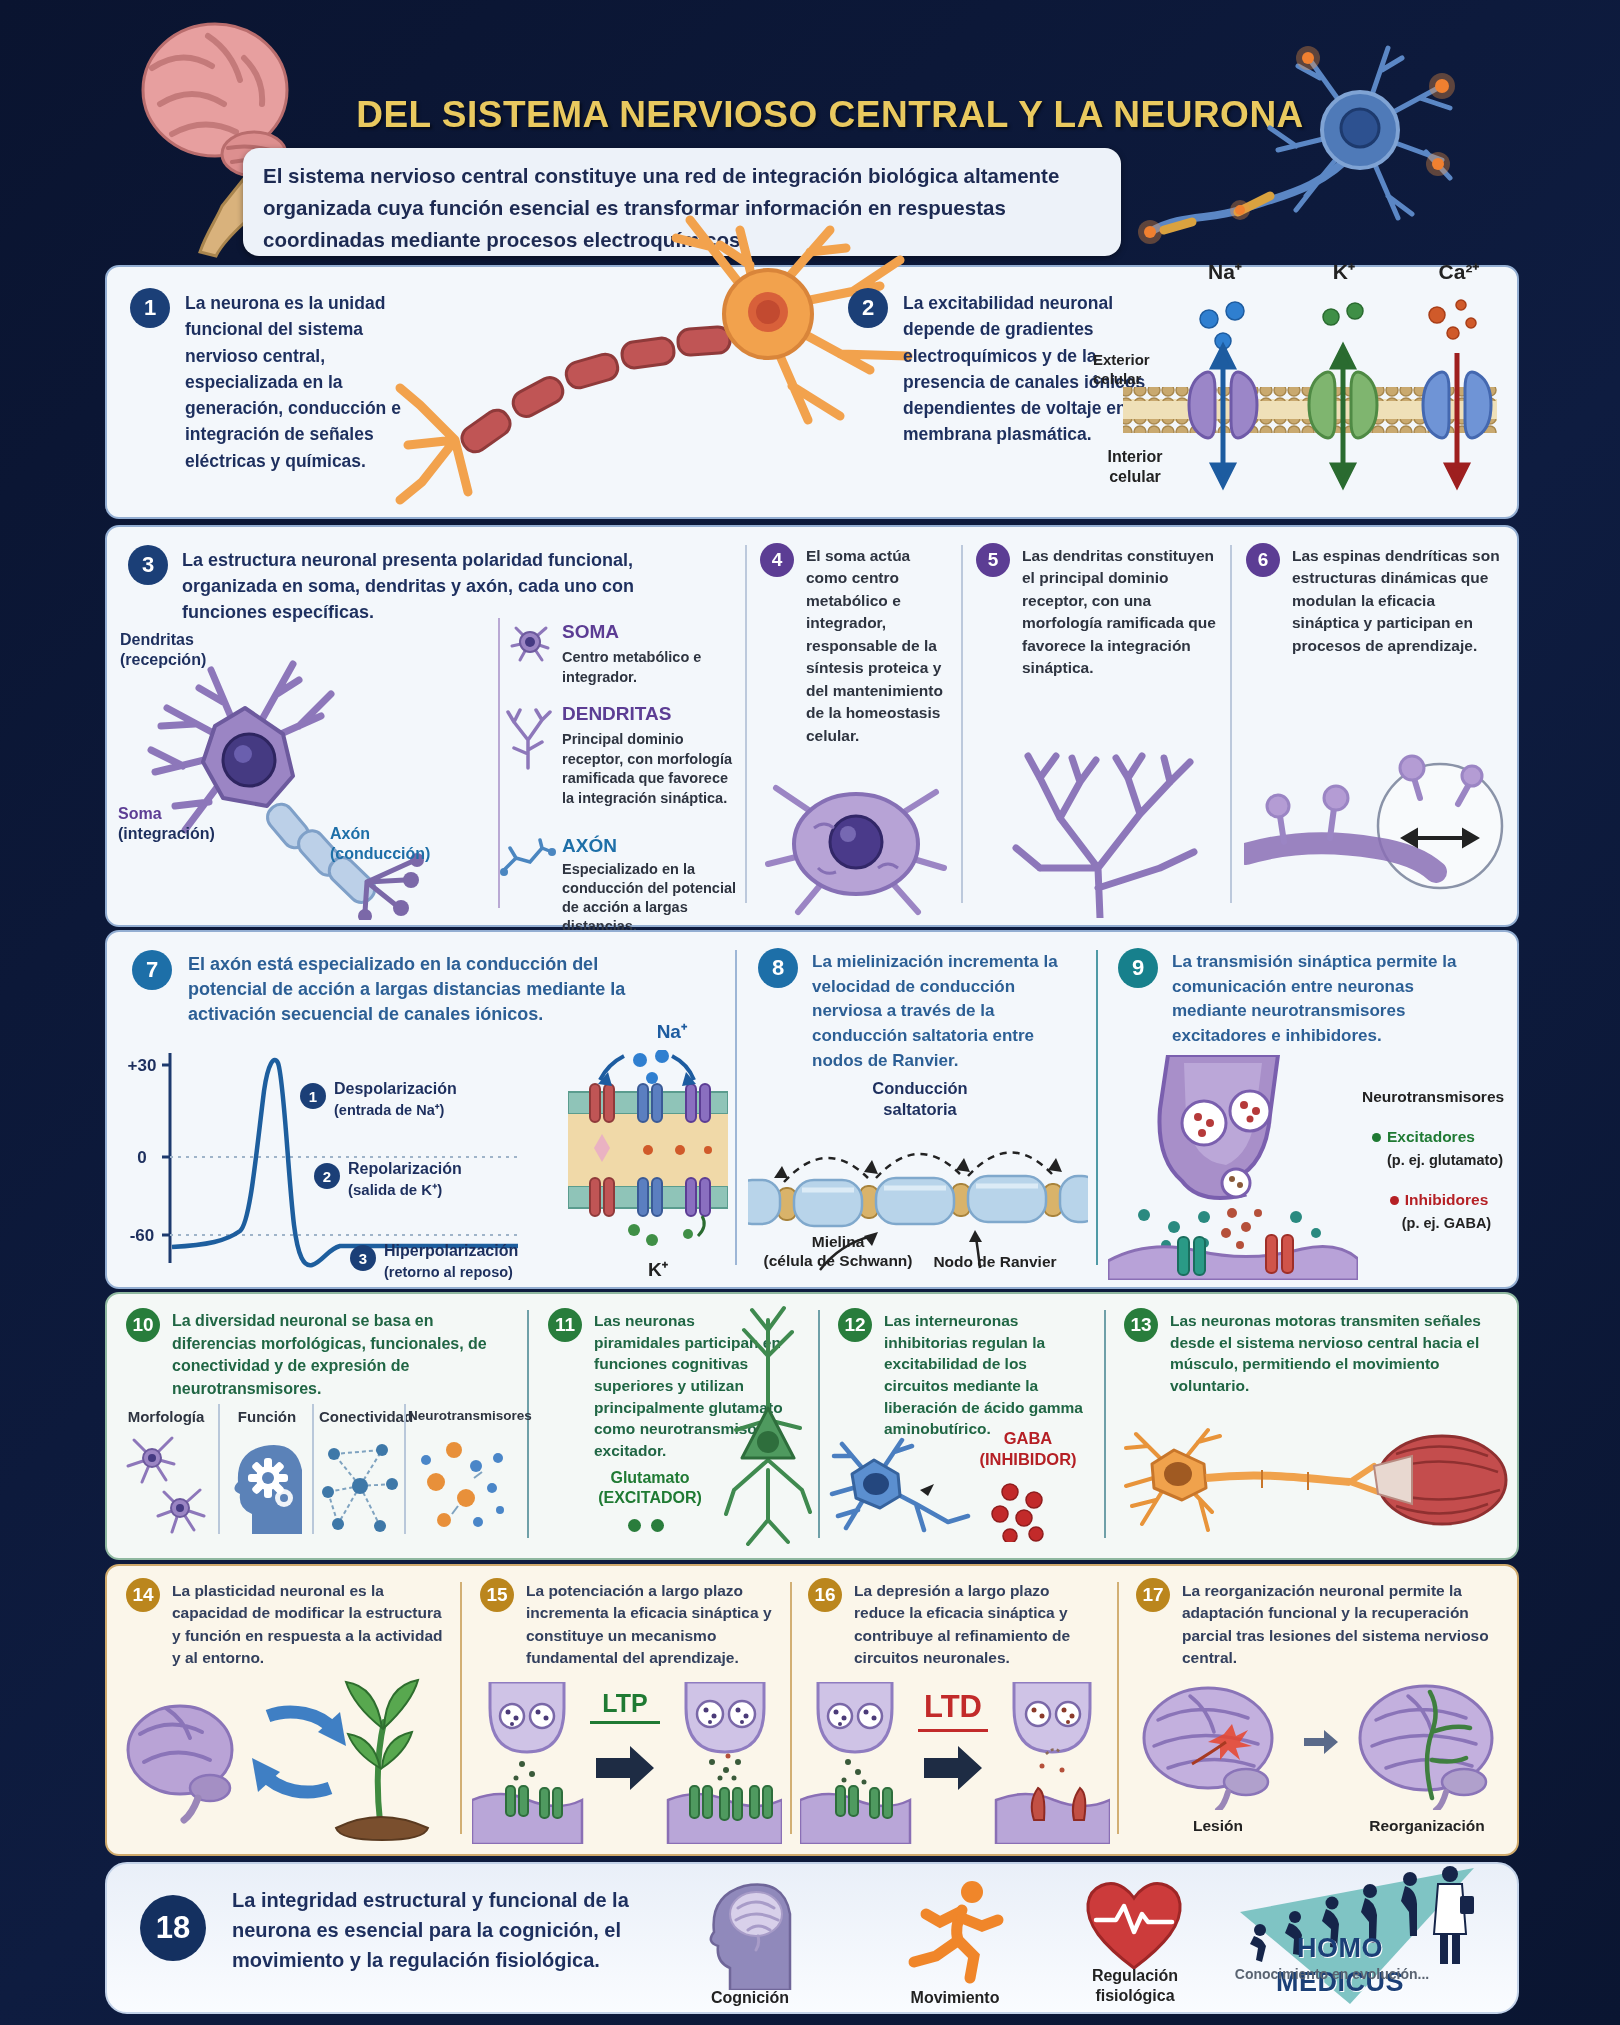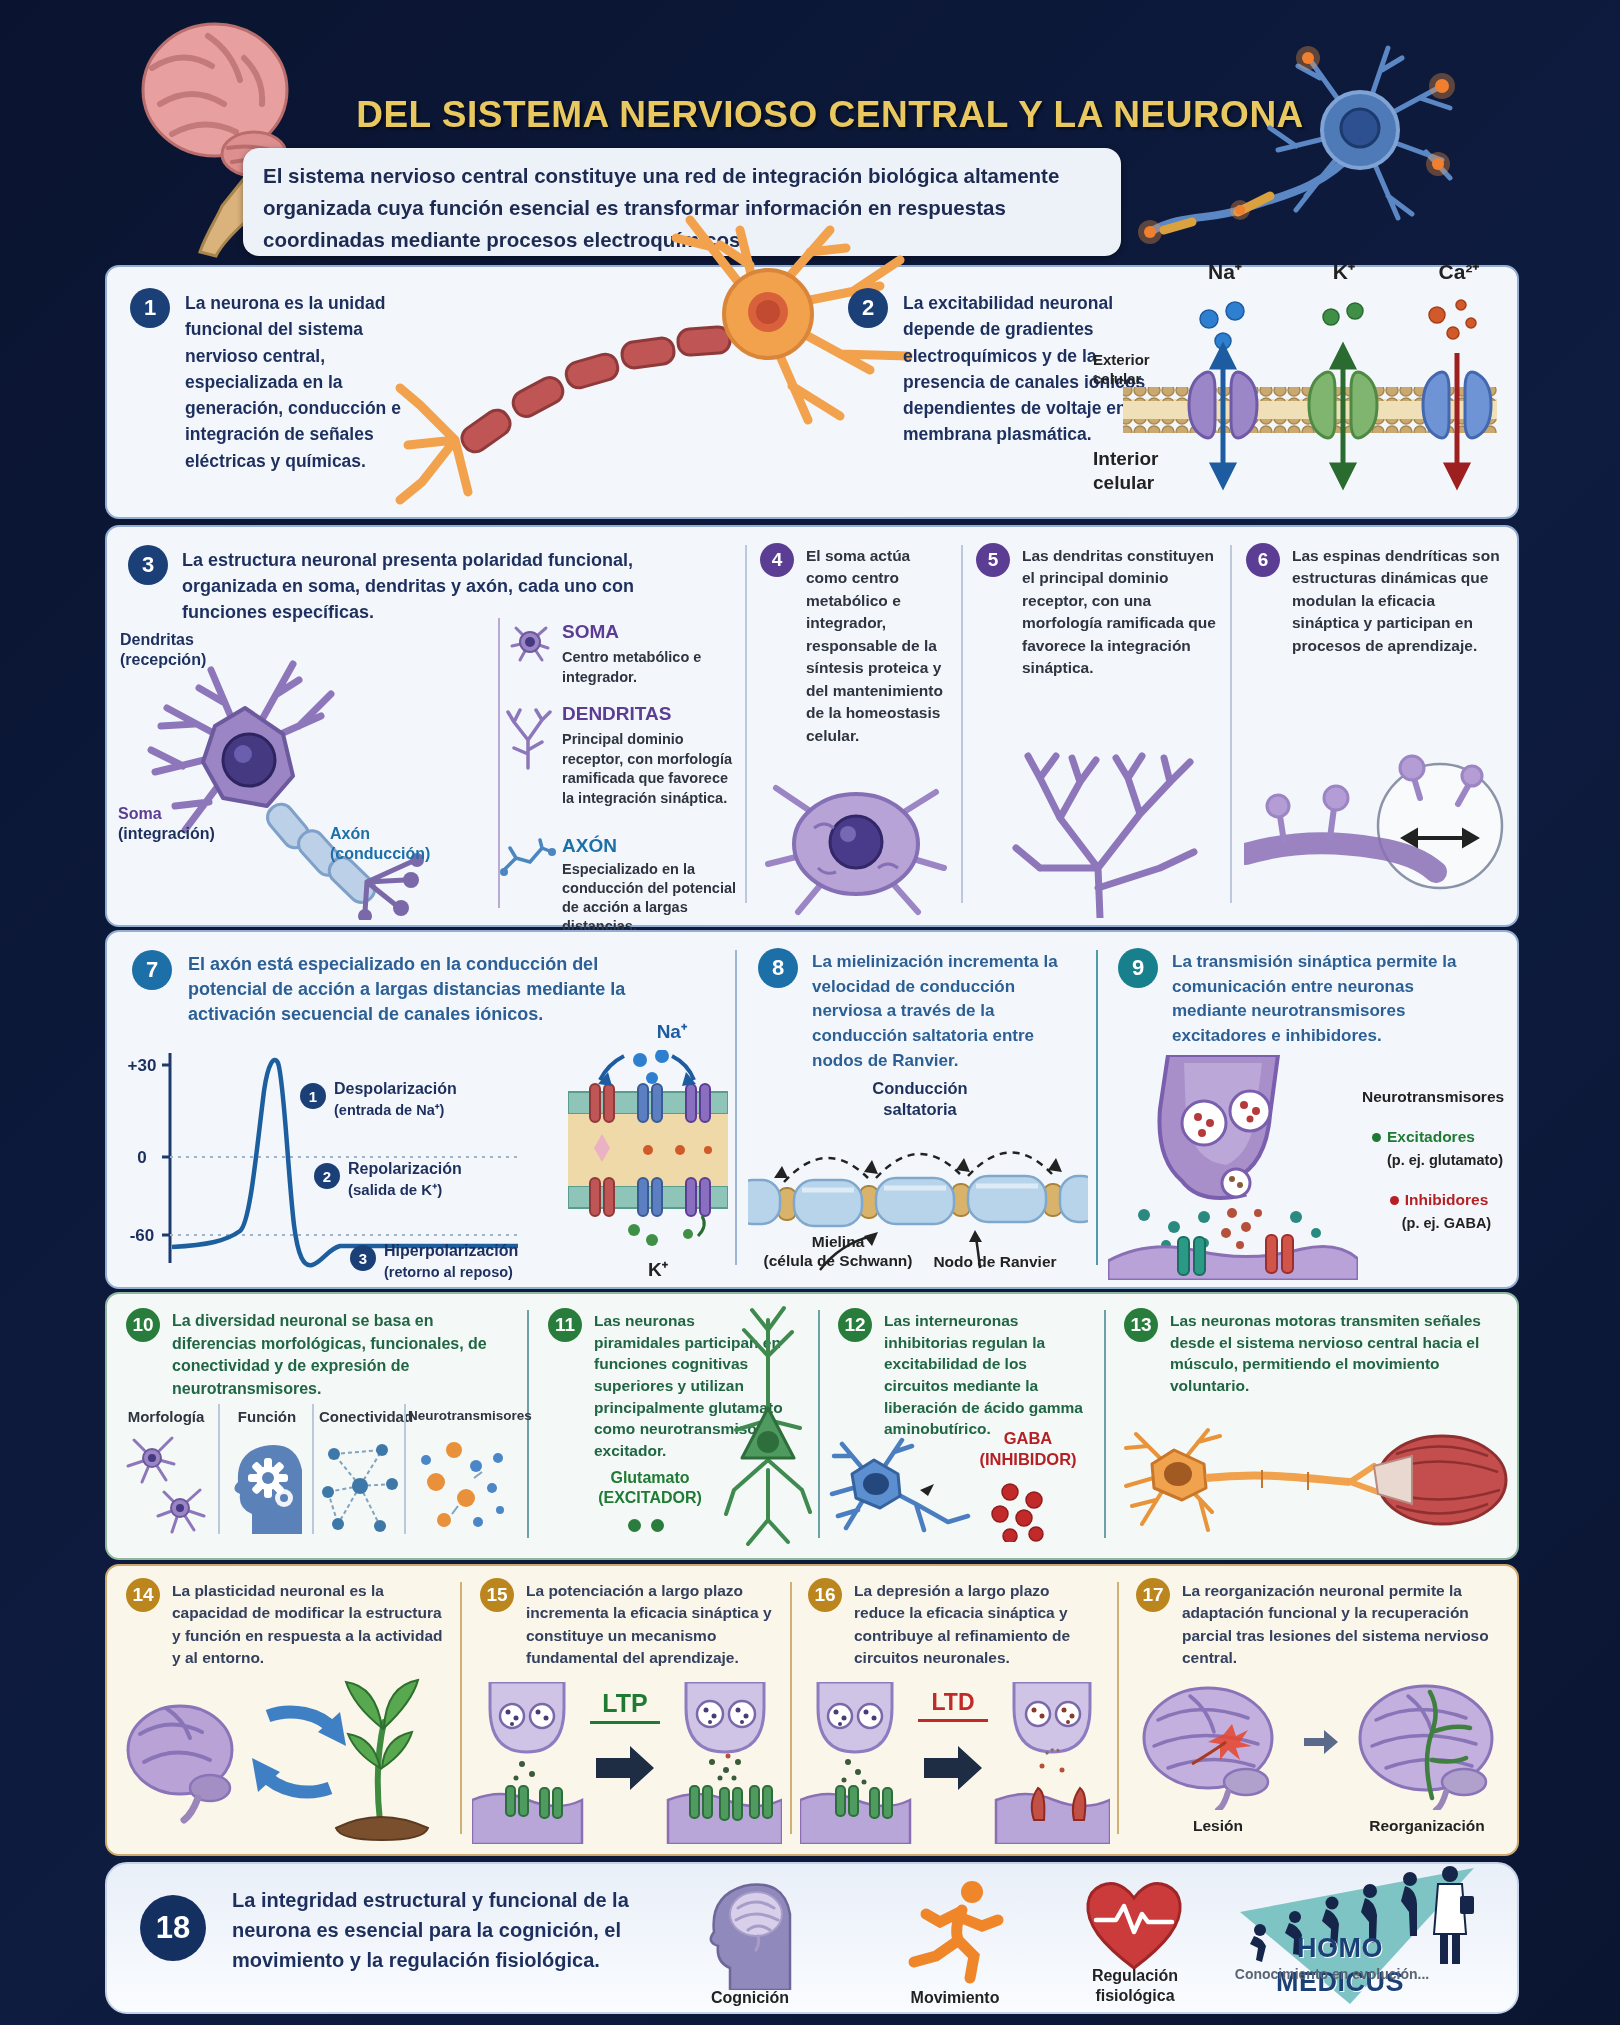--- a/index.html
+++ b/index.html
@@ -140,21 +140,21 @@
       </g>
       <g stroke="#9e1f1f" fill="#9e1f1f" stroke-width="5">
         <line x1="352" y1="82" x2="352" y2="198"></line>
           <polygon points="352,214 342,194 362,194"></polygon>
       </g>
     </svg>
     <span class="lbl t-dark" style="left:92px;top:-12px;width:56px;font-size:21px;color:#222;">Na⁺</span>
     <span class="lbl t-dark" style="left:214px;top:-12px;width:50px;font-size:21px;color:#222;">K⁺</span>
     <span class="lbl t-dark" style="left:324px;top:-12px;width:60px;font-size:21px;color:#222;">Ca²⁺</span>
     <span class="lbl" style="left:-12px;top:80px;width:84px;font-size:15px;color:#222;text-align:left;">Exterior celular</span>
-    <span class="lbl" style="left:-12px;top:176px;width:84px;font-size:19px;color:#222;text-align:left;">Interior celular</span>
+    <span class="lbl" style="left:-12px;top:176px;width:84px;font-size:16px;color:#222;text-align:center;">Interior celular</span>
   </div>
 
   
   <div class="card" style="left:105px;top:525px;width:1410px;height:398px;"></div>
   <div class="vdiv" style="left:745px;top:545px;height:358px;"></div>
   <div class="vdiv" style="left:961px;top:545px;height:358px;"></div>
   <div class="vdiv" style="left:1230px;top:545px;height:358px;"></div>
 
   <div class="badge b-navy sz40" style="left:128px;top:545px;">3</div>
   <div class="txt t-navy" style="left:182px;top:547px;width:460px;font-size:18px;line-height:1.45;">La estructura neuronal presenta polaridad funcional, organizada en soma, dendritas y axón, cada uno con funciones específicas.</div>
@@ -681,21 +681,21 @@
           <rect x="52" y="106" width="9" height="32" rx="4"></rect>
           <rect x="65" y="106" width="9" height="32" rx="4"></rect>
           <rect x="82" y="104" width="9" height="32" rx="4"></rect>
           <rect x="95" y="104" width="9" height="32" rx="4"></rect>
         </g>
     </g>
   </svg>
 
   <div class="badge b-amber sz34" style="left:808px;top:1578px;">16</div>
   <div class="txt t-cream" style="left:854px;top:1580px;width:250px;font-size:15.5px;line-height:1.45;">La depresión a largo plazo reduce la eficacia sináptica y contribuye al refinamiento de circuitos neuronales.</div>
-  <div class="lbl" style="left:918px;top:1688px;width:70px;font-size:23px;color:#c22a2a;border-bottom:3px solid #c22a2a;padding-bottom:2px;">LTD</div>
+  <div class="lbl" style="left:918px;top:1688px;width:70px;font-size:31px;color:#c22a2a;border-bottom:3px solid #c22a2a;padding-bottom:2px;">LTD</div>
   <svg class="abs" style="left:800px;top:1682px;width:310px;height:162px;" viewBox="0 0 310 162">
     <g>
       <path d="M18,0 h74 v26 q0,44 -37,44 q-37,0 -37,-44 Z" fill="#cfc3e6" stroke="#8f7cc0" stroke-width="3"></path>
       <circle cx="40" cy="34" r="12" fill="#fff" stroke="#7a68a8" stroke-width="2.5"></circle>
         <g fill="#4a3a78">
           <circle cx="36" cy="30" r="2.5"></circle>
           <circle cx="44" cy="36" r="2.5"></circle>
           <circle cx="40" cy="42" r="2"></circle>
         </g>
       <circle cx="70" cy="34" r="12" fill="#fff" stroke="#7a68a8" stroke-width="2.5"></circle>

